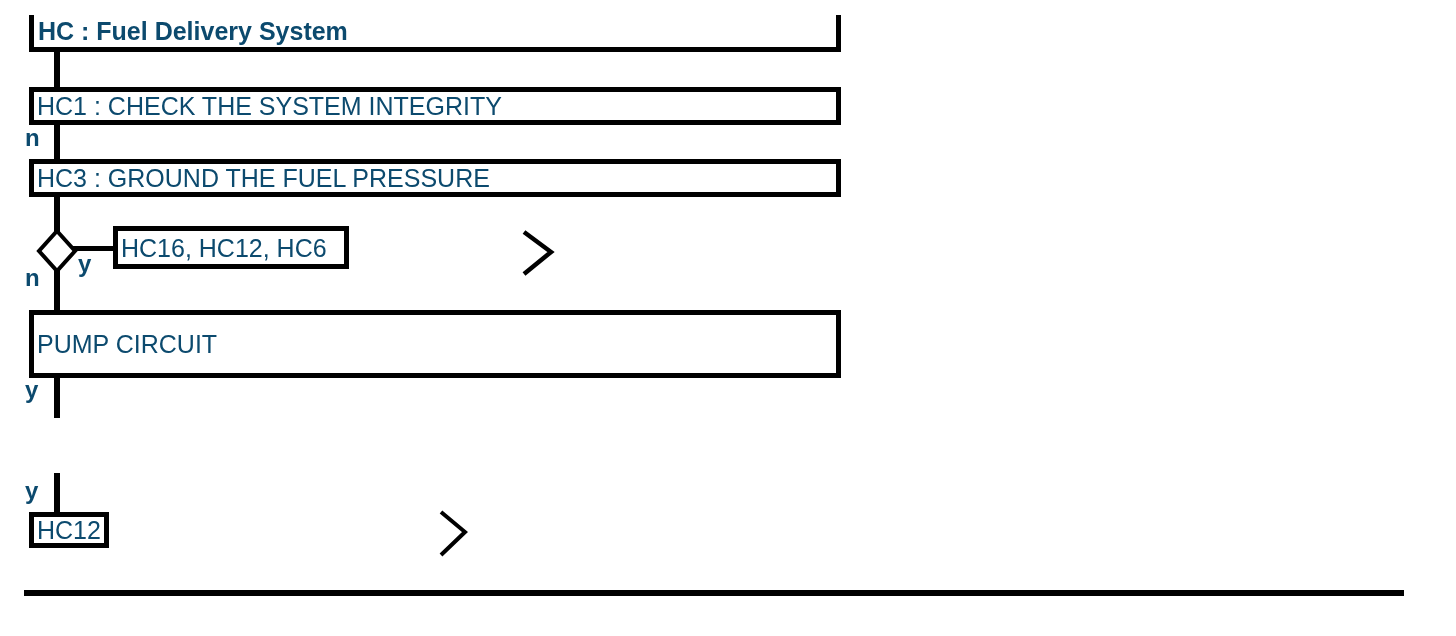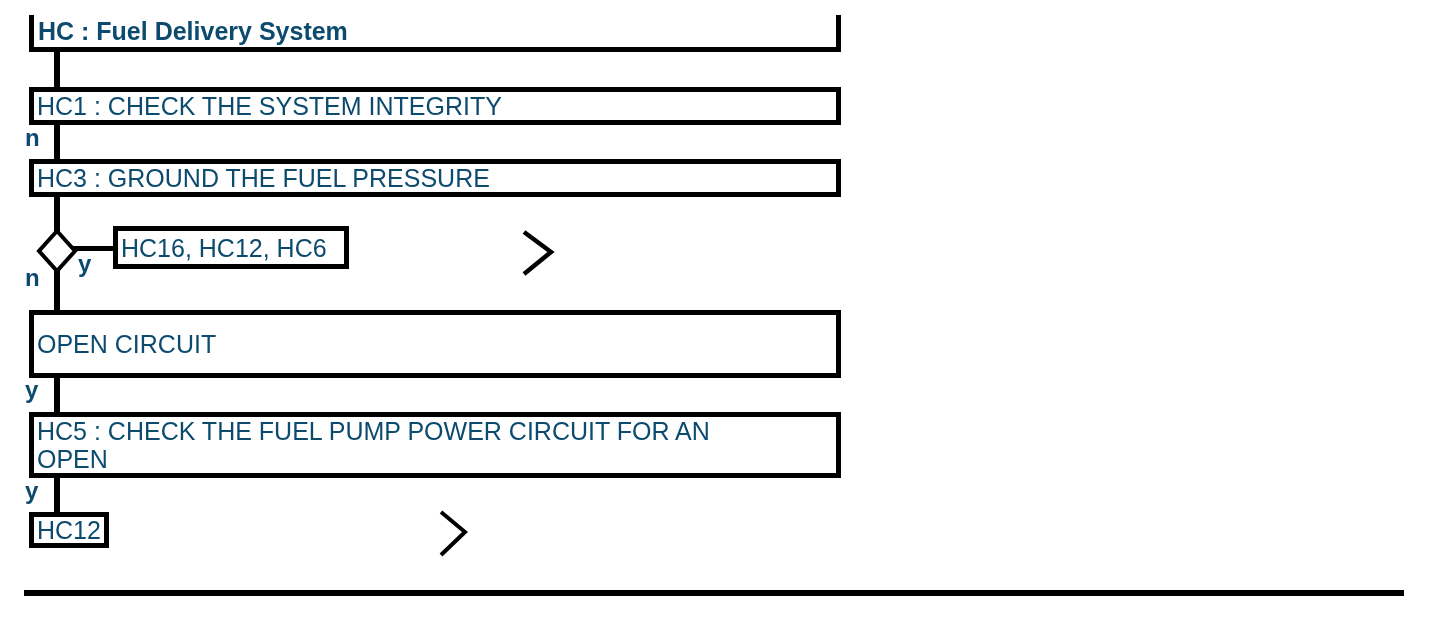--- a/index.html
+++ b/index.html
@@ -96,28 +96,24 @@
   </div>
 
   <div class="branch-label" style="left:78px; top:252px;">y</div>
   <div class="branch-label" style="left:25px; top:266px;">n</div>
 
   <svg class="icon-svg" style="left:519px; top:228px;" width="38" height="50" viewBox="0 0 38 50">
     <polyline points="5,4 32,24 5,46" fill="none" stroke="#000000" stroke-width="4.5"></polyline>
   </svg>
 
   <div class="node" style="left:29px; top:310px; width:812px; height:68px;">
-    <span class="txt">OPEN CIRCUIT</span>
+    <span class="txt">PUMP CIRCUIT</span>
   </div>
   <div class="branch-label" style="left:25px; top:378px;">y</div>
 
-  <div class="node" style="left:29px; top:412px; width:812px; height:66px;">
-    <span class="txt">HC5 : CHECK THE FUEL PUMP POWER CIRCUIT FOR AN</span>
-    <span class="txt">OPEN</span>
-  </div>
   <div class="branch-label" style="left:25px; top:479px;">y</div>
 
   <div class="node" style="left:29px; top:512px; width:80px; height:36px;">
     <span class="txt">HC12</span>
   </div>
 
   <svg class="icon-svg" style="left:436px; top:508px;" width="36" height="50" viewBox="0 0 36 50">
     <polyline points="5,4 29,24 5,47" fill="none" stroke="#000000" stroke-width="4"></polyline>
   </svg>
 

